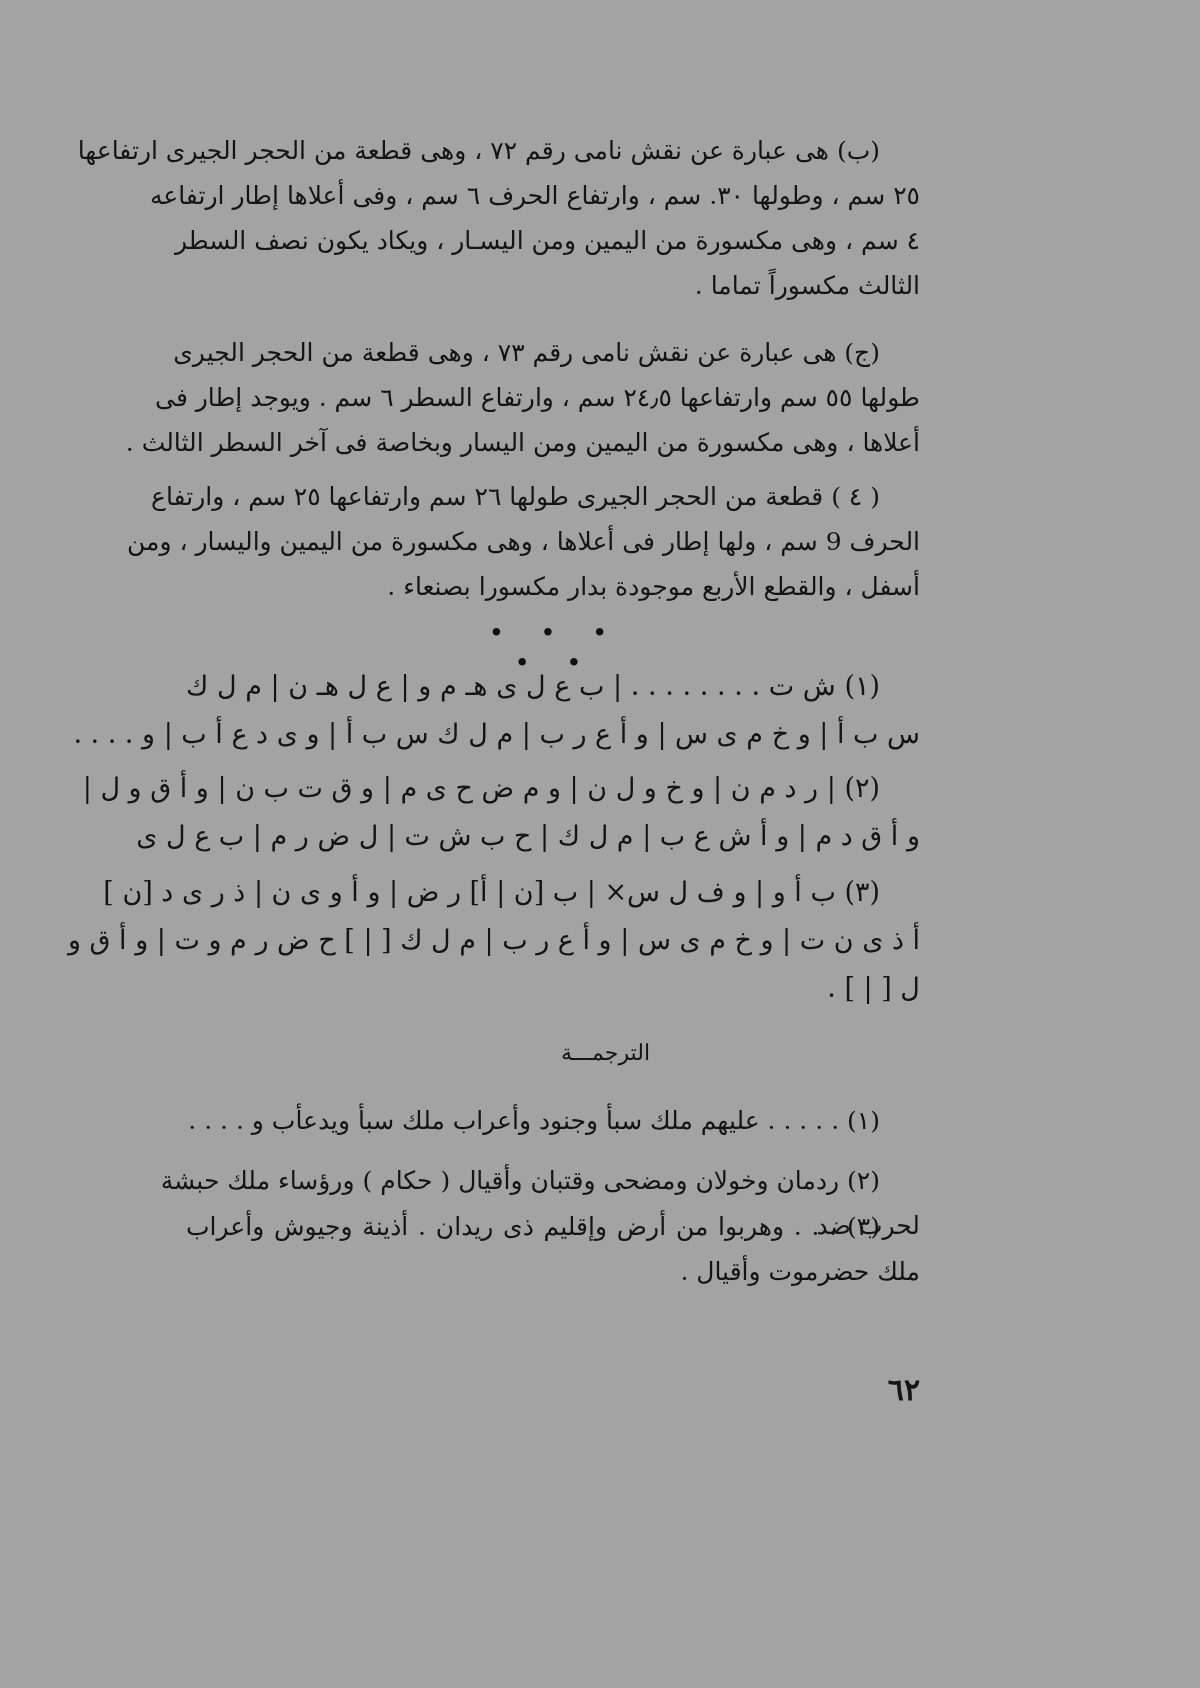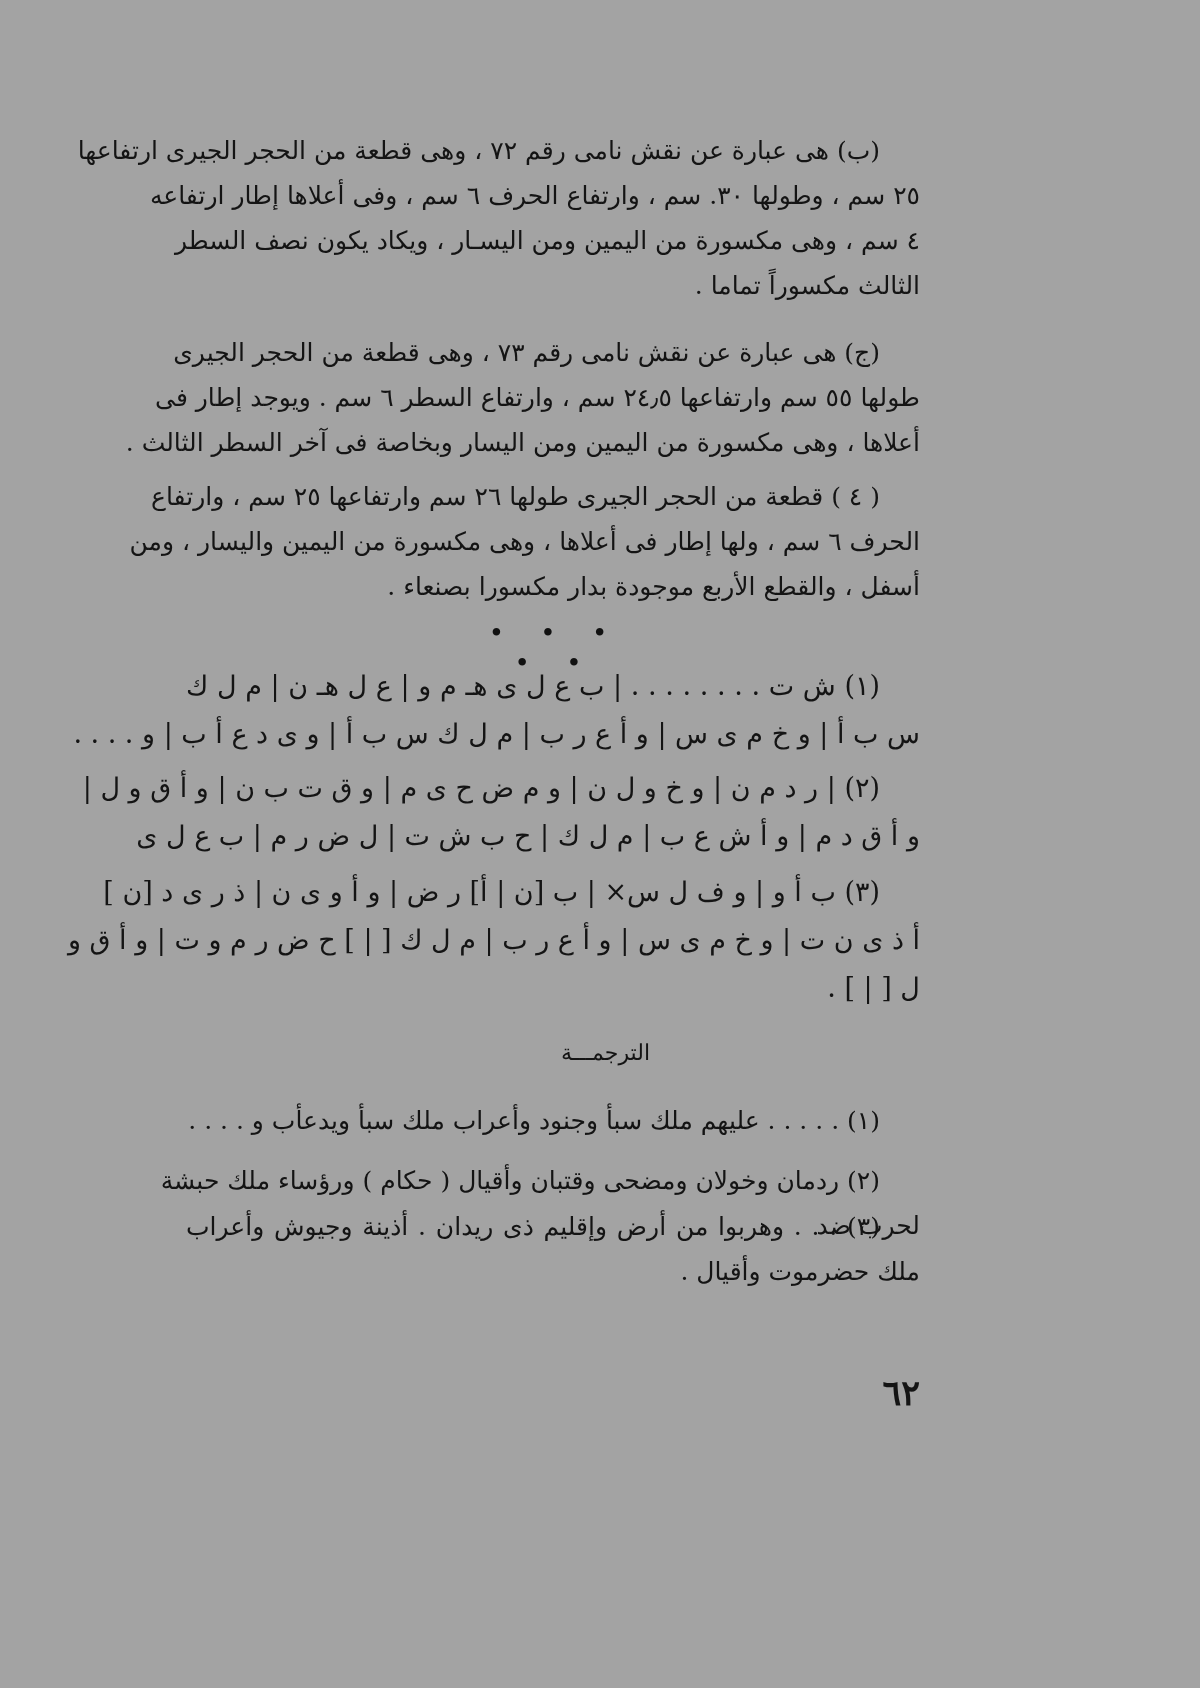--- a/index.html
+++ b/index.html
@@ -21,21 +21,21 @@
     position: absolute; left: 480px; width: 150px; top: 618px;
     text-align: center; font-size: 26px; letter-spacing: 14px; direction: rtl;
   }
   .insc { font-size: 27px; line-height: 48px; letter-spacing: 2px; }
   .heading {
     position: absolute; left: 450px; width: 200px; top: 1040px;
     text-align: right; direction: rtl; font-size: 22px; color: #141414;
   }
   .pagenum {
     position: absolute; left: 860px; width: 60px; top: 1372px;
-    text-align: right; direction: rtl; font-size: 35px; font-weight: bold; color: #141414;
+    text-align: right; direction: rtl; font-size: 30px; font-weight: bold; color: #141414;
   }
 </style>
 </head>
 <body>
 
 <div class="page">
 
   <div class="col" style="top:128px;">
     <span class="line indent">(ب) هى عبارة عن نقش نامى رقم ٧٢ ، وهى قطعة من الحجر الجيرى ارتفاعها</span>
     <span class="line">٢٥ سم ، وطولها ٣٠. سم ، وارتفاع الحرف ٦ سم ، وفى أعلاها إطار ارتفاعه</span>
@@ -44,21 +44,21 @@
   </div>
 
   <div class="col" style="top:330px;">
     <span class="line indent">(ج) هى عبارة عن نقش نامى رقم ٧٣ ، وهى قطعة من الحجر الجيرى</span>
     <span class="line">طولها ٥٥ سم وارتفاعها ٢٤٫٥ سم ، وارتفاع السطر ٦ سم . ويوجد إطار فى</span>
     <span class="line last">أعلاها ، وهى مكسورة من اليمين ومن اليسار وبخاصة فى آخر السطر الثالث .</span>
   </div>
 
   <div class="col" style="top:474px;">
     <span class="line indent">( ٤ ) قطعة من الحجر الجيرى طولها ٢٦ سم وارتفاعها ٢٥ سم ، وارتفاع</span>
-    <span class="line">الحرف ٦ سم ، ولها إطار فى أعلاها ، وهى مكسورة من اليمين واليسار ، ومن</span>
+    <span class="line">الحرف 9 سم ، ولها إطار فى أعلاها ، وهى مكسورة من اليمين واليسار ، ومن</span>
     <span class="line last">أسفل ، والقطع الأربع موجودة بدار مكسورا بصنعاء .</span>
   </div>
 
   <div class="dots">• • • • •</div>
 
   <div class="col insc" style="top:662px;">
     <span class="line indent">(١) ش ت . . . . . . . . | ب ع ل ى هـ م و | ع ل هـ ن | م ل ك</span>
     <span class="line">س ب أ | و خ م ى س | و أ ع ر ب | م ل ك س ب أ | و ى د ع أ ب | و . . . .</span>
   </div>
 

